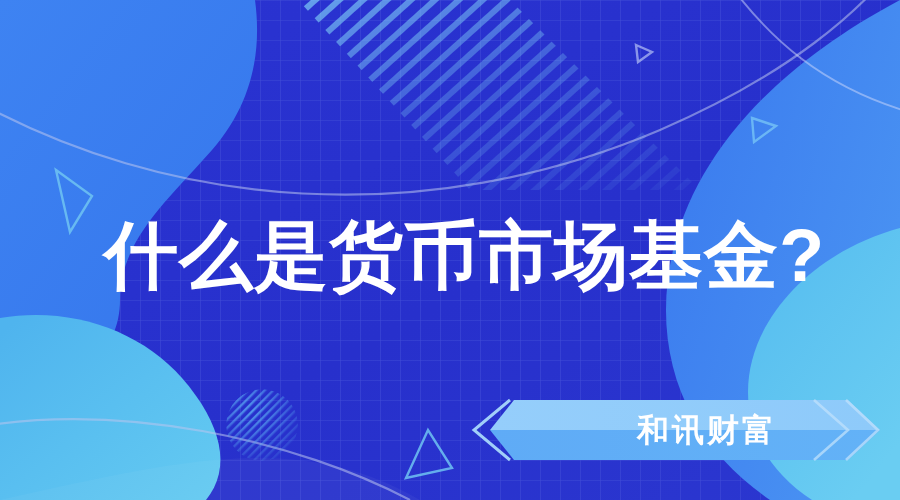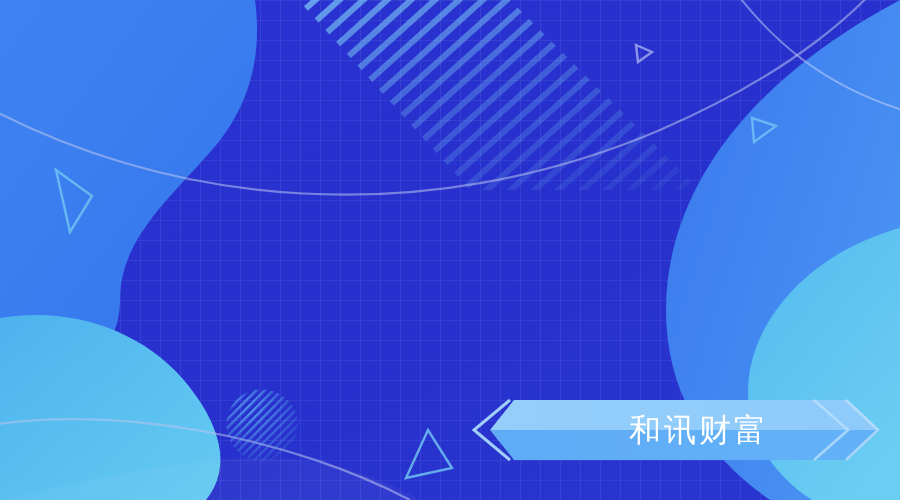--- a/index.html
+++ b/index.html
@@ -57,32 +57,32 @@
   #ribbon-group {
     position: absolute;
     left: 462px;
     top: 384px;
     width: 438px;
     height: 92px;
     z-index: 45;
   }
   #ribbon-label {
     position: absolute;
-    left: 92px;
+    left: 100px;
     top: 18px;
     width: 290px;
     height: 56px;
     display: flex;
     align-items: center;
     justify-content: center;
     font-size: 32px;
     line-height: 40px;
     letter-spacing: 3px;
     color: #ffffff;
-    font-weight: 400;
+    font-weight: 700;
     white-space: nowrap;
     z-index: 3;
   }
 </style>
 </head>
 <body>
 
 <div id="banner-root">
 
   <svg class="layer" viewBox="0 0 900 500" width="900" height="500" xmlns="http://www.w3.org/2000/svg" preserveAspectRatio="none">
@@ -187,20 +187,21 @@
     </g>
 
     <g mask="url(#mCircle)">
       <circle cx="262" cy="425" r="36" fill="url(#pStripeFine)"></circle>
     </g>
 
     <path d="M0,500 C180,460 300,430 420,500 Z" fill="#ffffff" opacity="0.04"></path>
   </svg>
 
   <div id="text-block">
+    <div id="main-title">什么是货币市场基金?</div>
   </div>
 
   <div id="ribbon-group">
     <svg viewBox="0 0 438 92" width="438" height="92" xmlns="http://www.w3.org/2000/svg" preserveAspectRatio="none" style="position:absolute;left:0;top:0;">
       <defs>
         <linearGradient id="gRibTop" x1="0" y1="0" x2="1" y2="0">
           <stop offset="0" stop-color="#95cefb"></stop>
           <stop offset="1" stop-color="#8ecafa"></stop>
         </linearGradient>
         <linearGradient id="gRibBot" x1="0" y1="0" x2="1" y2="0">

